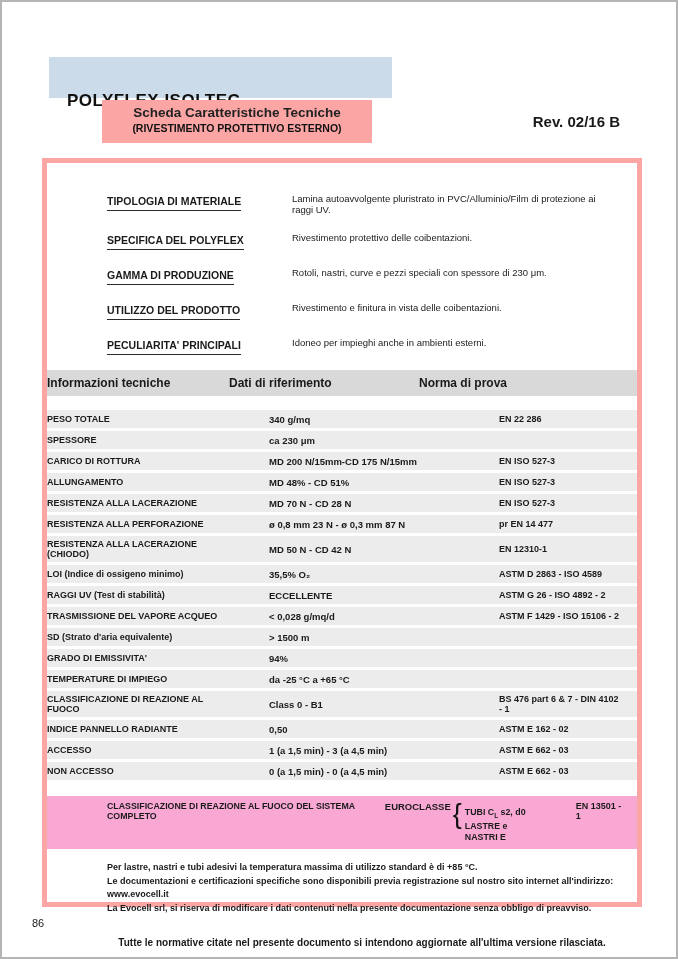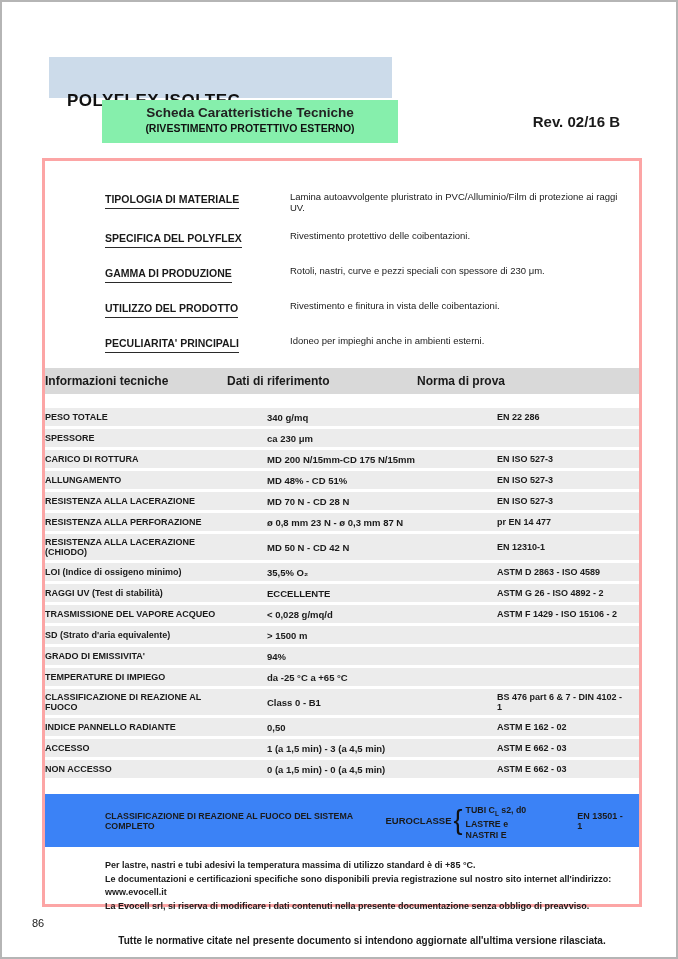--- a/index.html
+++ b/index.html
@@ -21,35 +21,35 @@
     width: 343px; height: 41px;
     background: #ccdbea;
     display: flex; align-items: center;
     padding-left: 18px;
   }
   .title-box h1 {
     font-size: 17px; font-weight: bold; letter-spacing: .5px; color: #111; margin-top: 47px;
   }
   .subtitle-box {
     position: absolute; left: 100px; top: 98px;
-    width: 296px; height: 43px;
-    background: #86efac;
+    width: 270px; height: 43px;
+    background: #fca5a5;
     text-align: center;
     padding-top: 5px;
   }
   .subtitle-main { font-size: 13.5px; font-weight: 600; color: #222; }
   .subtitle-sub  { font-size: 10.5px; font-weight: bold; margin-top: 2px; color: #111; }
   .revision {
     position: absolute; right: 56px; top: 111px;
     font-size: 15px; font-weight: bold;
   }
   .content-box {
     position: absolute; left: 40px; top: 156px;
     width: 600px; height: 749px;
-    border: 3px solid #fca5a5;
+    border: 5px solid #fca5a5;
     background: #fff;
     padding-top: 28px;
   }
   
   .info-row {
     display: grid; grid-template-columns: 185px 1fr;
     padding: 0 18px 0 60px;
     margin-bottom: 15px;
     align-items: start;
   }
@@ -77,22 +77,22 @@
     background: #ececec;
     margin-bottom: 3px;
     min-height: 18px;
     padding-top: 3px; padding-bottom: 3px; gap: 40px;
   }
   .t-data .td { font-size: 9px; font-weight: bold; }
   .t-data .c2 { font-size: 9.5px; }
   
   .fire-band {
     margin-top: 16px;
-    background: #3b82f6;
-    display: flex; align-items: center;
+    background: #f9a8d4;
+    display: flex; align-items: flex-start;
     padding: 5px 14px 5px 60px;
     min-height: 34px;
   }
   .fire-label { font-size: 8.8px; font-weight: bold; }
   .fire-euro  { font-size: 9.5px; font-weight: bold; margin-left: 10px; }
   .fire-brace { font-size: 27px; font-weight: 400; margin-left: 2px; line-height: 1; color:#111; }
   .fire-lines { margin-left: 3px; }
   .fire-line  { font-size: 8.8px; font-weight: bold; line-height: 1.35; }
   .fire-line sub { font-size: 6.5px; }
   .fire-norm  { font-size: 9px; font-weight: bold; margin-left: 34px; }

